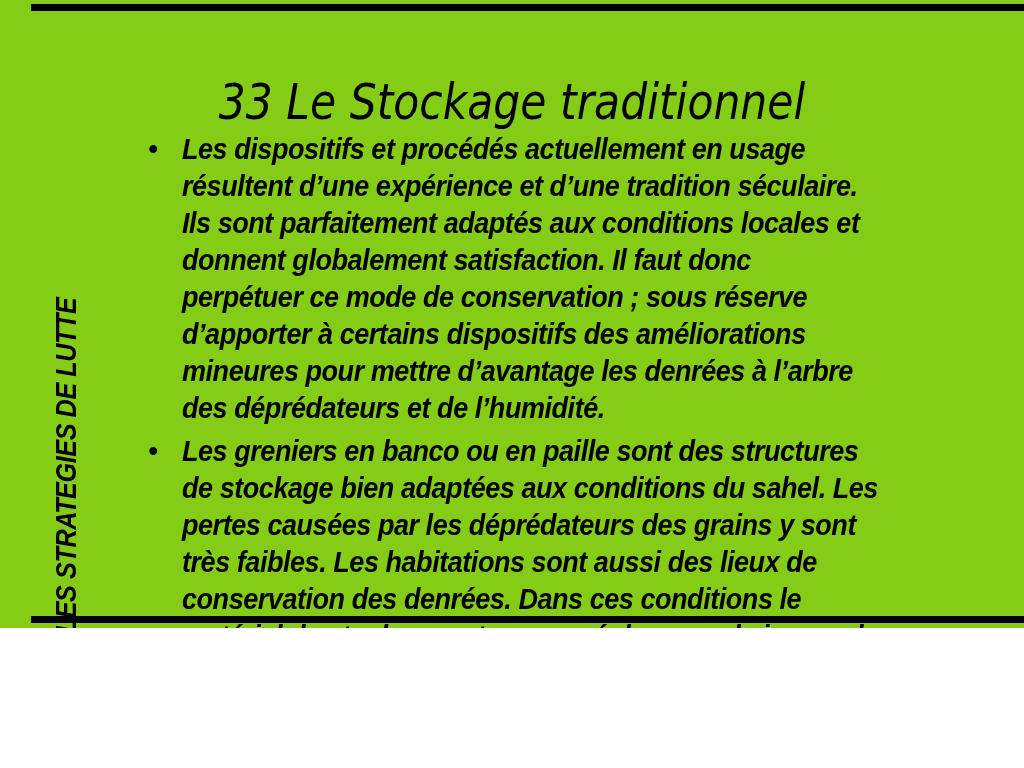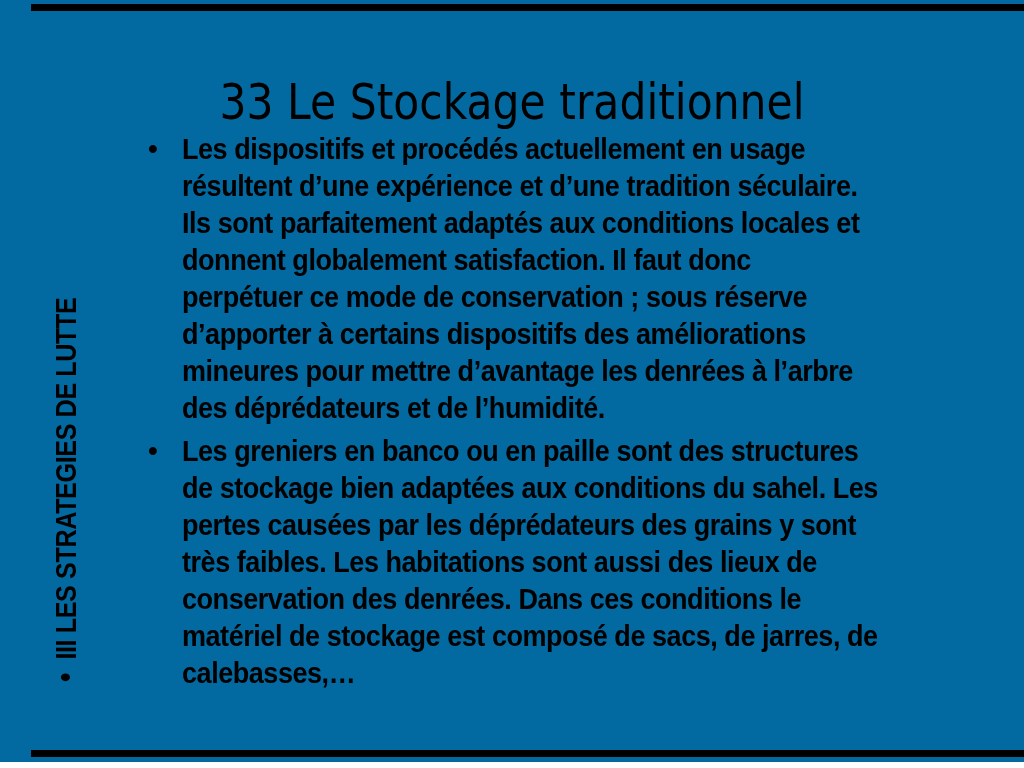--- a/index.html
+++ b/index.html
@@ -1,23 +1,24 @@
 <!DOCTYPE html>
 <html><head>
 <meta charset="utf-8">
 <style>
   html, body { margin: 0; padding: 0; }
   .page {
     position: relative;
     width: 1024px;
-    height: 762px;
-    background: #0369a1;
+    height: 628px;
+    background: #84cc16;
     overflow: hidden;
     font-family: "Liberation Sans", sans-serif;
     color: #000000;
+    font-style: italic;
   }
   .edge-bar {
     position: absolute;
     left: 31px;
     right: 0;
     height: 7px;
     background: #000000;
   }
   .edge-bar.top { top: 4px; }
   .edge-bar.bottom { bottom: 5px; }

